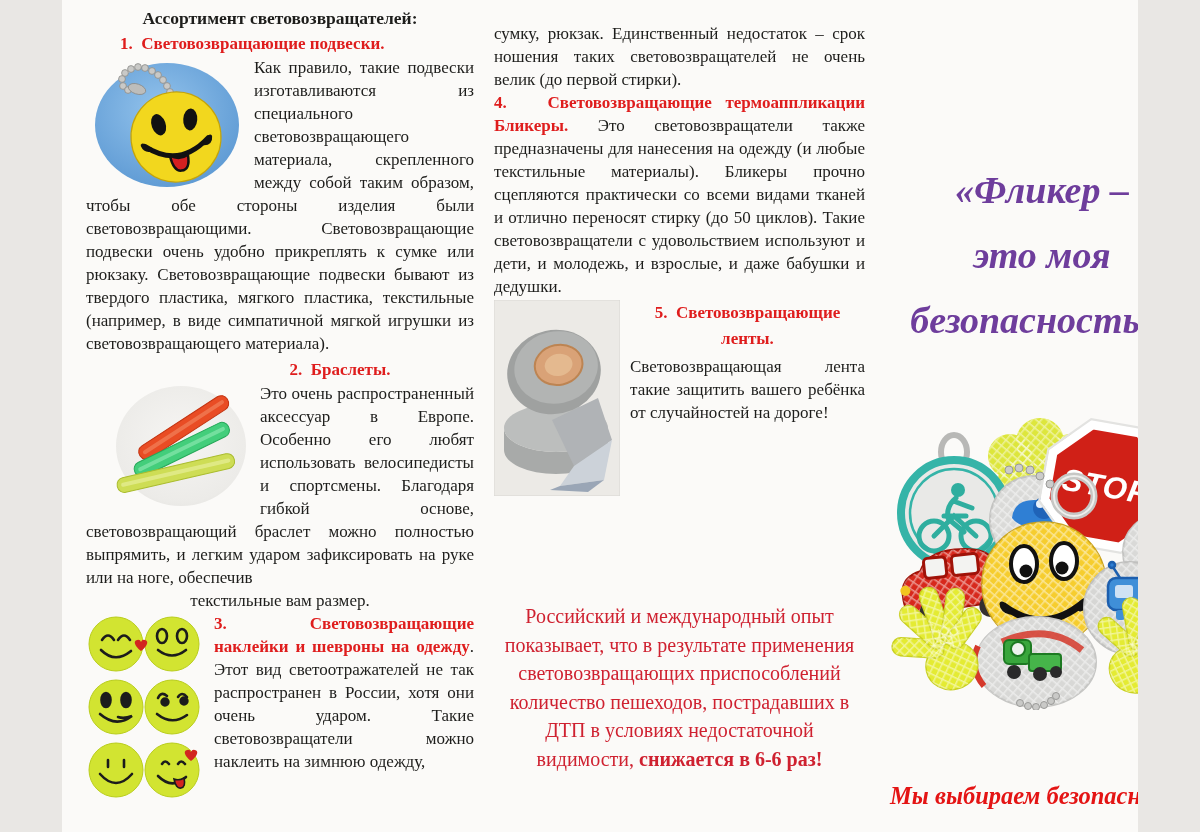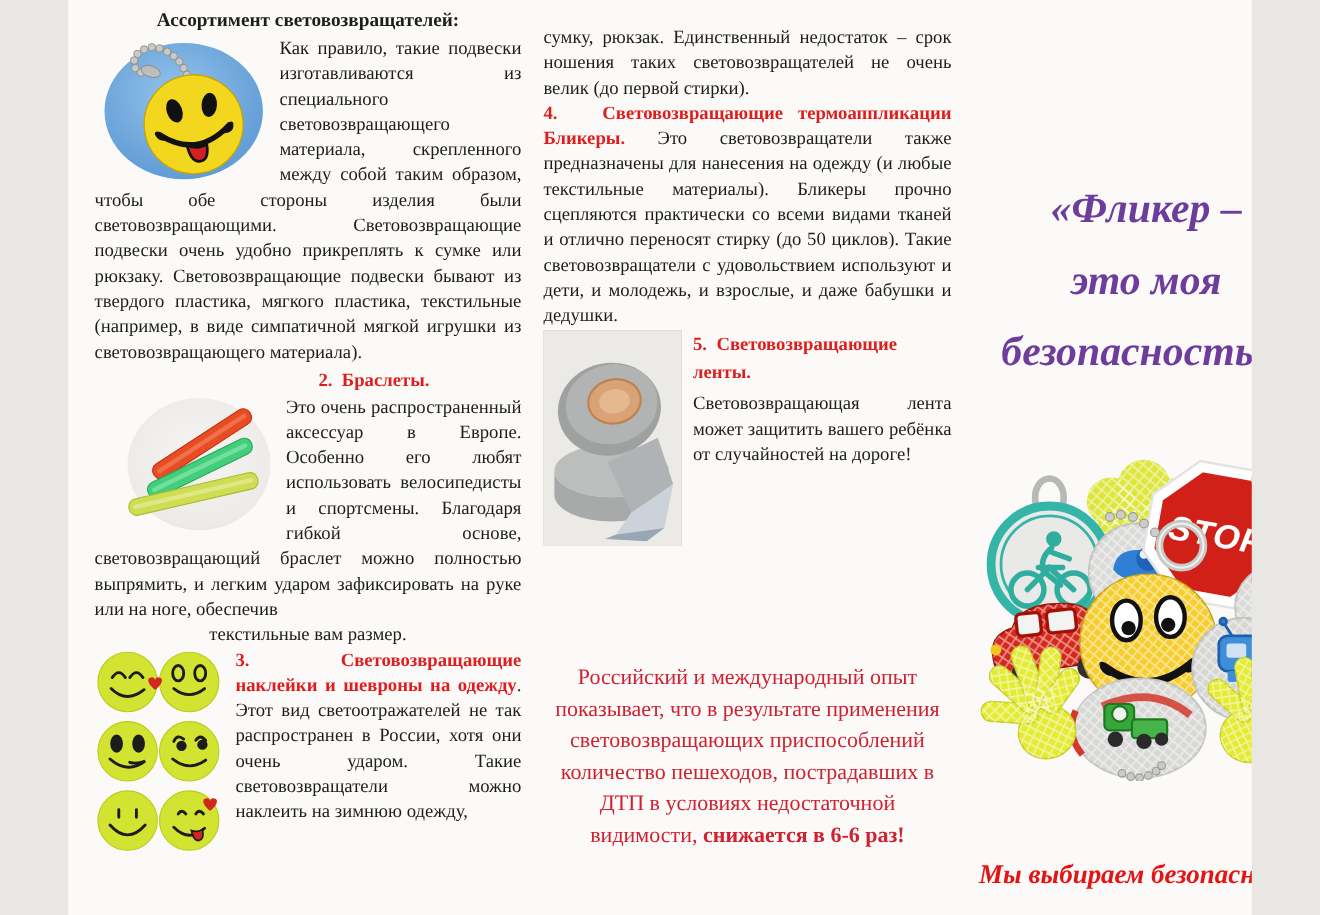--- a/index.html
+++ b/index.html
@@ -16,40 +16,41 @@
   .sec-heading.centered{text-align:center;padding-left:120px;margin-top:3px;}
   .body{font-size:17px;line-height:23px;text-align:justify;margin:0;}
   .lead{color:var(--heading-red,#df1d1d);font-weight:bold;}
   .center-line{font-size:17px;line-height:23px;text-align:center;margin:0;}
   .float-left{float:left;}
   .img-pendant{margin:3px 12px 2px 6px;}
   .img-bracelets{margin:2px 12px 2px 28px;}
   .img-stickers{margin:2px 14px 2px 0;}
   .img-tape{margin:2px 10px 2px 0;}
   .sec5-head{color:var(--heading-red,#df1d1d);font-weight:bold;font-size:17px;line-height:26px;
-             padding-top:2px;margin-bottom:3px;}
+             text-align:center;padding-top:2px;margin-bottom:3px;}
   .stat{clear:both;padding-top:104px;text-align:center;color:var(--stat-red,#cf2130);
         font-size:20px;line-height:28.5px;}
   .stat .stat-bold{font-weight:bold;}
   .right-title{position:absolute;top:158px;left:0;right:0;text-align:center;
                color:var(--title-purple,#6e3d9c);font-size:38px;font-weight:bold;
                line-height:65px;white-space:pre-line;}
   .collage-wrap{position:absolute;top:410px;left:28px;}
   .slogan{position:absolute;top:782px;left:10px;right:0;text-align:center;
           color:var(--slogan-red,#e41414);font-size:24.5px;font-weight:bold;}
   svg{display:block;}
 </style>
 </head>
 <body>
 
 <div class="page">
 
   <div class="col col-left">
     <div class="doc-title">Ассортимент световозвращателей:</div>
 
+    <div class="sec-heading num1">1.&nbsp;&nbsp;Световозвращающие подвески.</div>
 
     <div>
       <svg class="float-left img-pendant" width="150" height="130" viewBox="0 0 150 130">
         <defs>
           <radialGradient id="blueBg" cx="45%" cy="38%" r="70%">
             <stop offset="0%" stop-color="#93c3ec"></stop>
               <stop offset="100%" stop-color="#5a97d2"></stop>
           </radialGradient>
         </defs>
         <ellipse cx="75" cy="66" rx="72" ry="62" fill="url(#blueBg)"></ellipse>
@@ -165,21 +166,21 @@
           <path d="M66 186 L110 180 L94 192 L56 190 Z" fill="#9aa6b6"></path>
         </g>
         <g transform="translate(60 72) rotate(-12)">
           <ellipse cx="0" cy="0" rx="47" ry="42" fill="#9fa1a0"></ellipse>
           <ellipse cx="3" cy="-4" rx="42" ry="36" fill="#b2b4b3"></ellipse>
           <ellipse cx="6" cy="-6" rx="24" ry="20" fill="#d9a277" stroke="#bd8452" stroke-width="2"></ellipse>
           <ellipse cx="6" cy="-6" rx="14" ry="11" fill="#e4b98f"></ellipse>
         </g>
       </svg>
       <div class="sec5-head">5.&nbsp;&nbsp;Световозвращающие ленты.</div>
-      <p class="body">Световозвращающая лента может защитить вашего ребёнка от случайностей на дороге!</p>
+      <p class="body">Световозвращающая лента такие защитить вашего ребёнка от случайностей на дороге!</p>
     </div>
 
     <div class="stat"><span>Российский и международный опыт показывает, что в результате применения световозвращающих приспособлений количество пешеходов, пострадавших в ДТП в условиях недостаточной видимости, </span><span class="stat-bold">снижается в 6-6 раз!</span></div>
   </div>
 
   <div class="col col-right">
     <div class="right-title">«Фликер –
 это моя
 безопасность!»</div>
 

